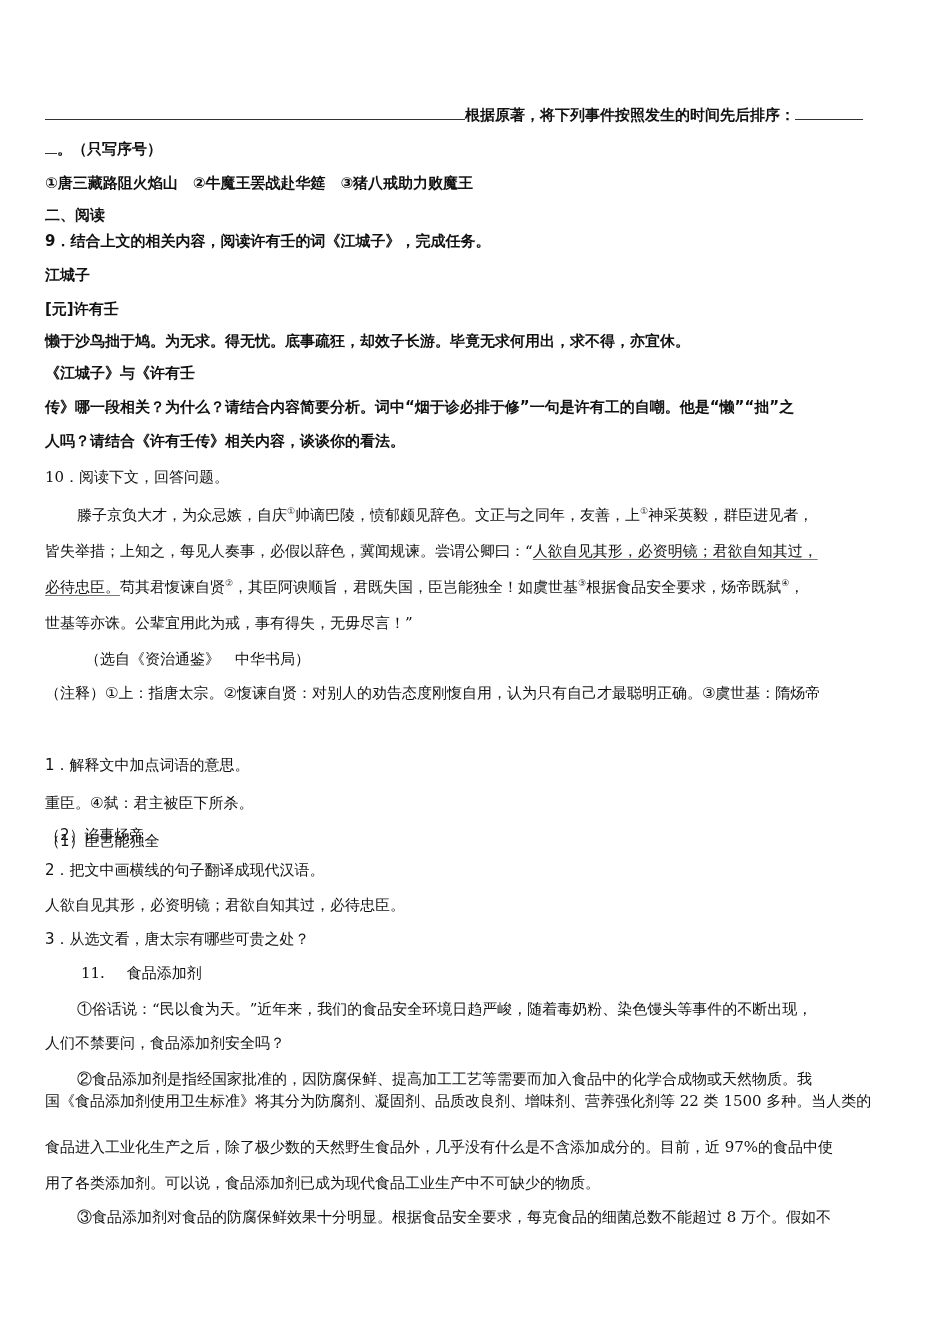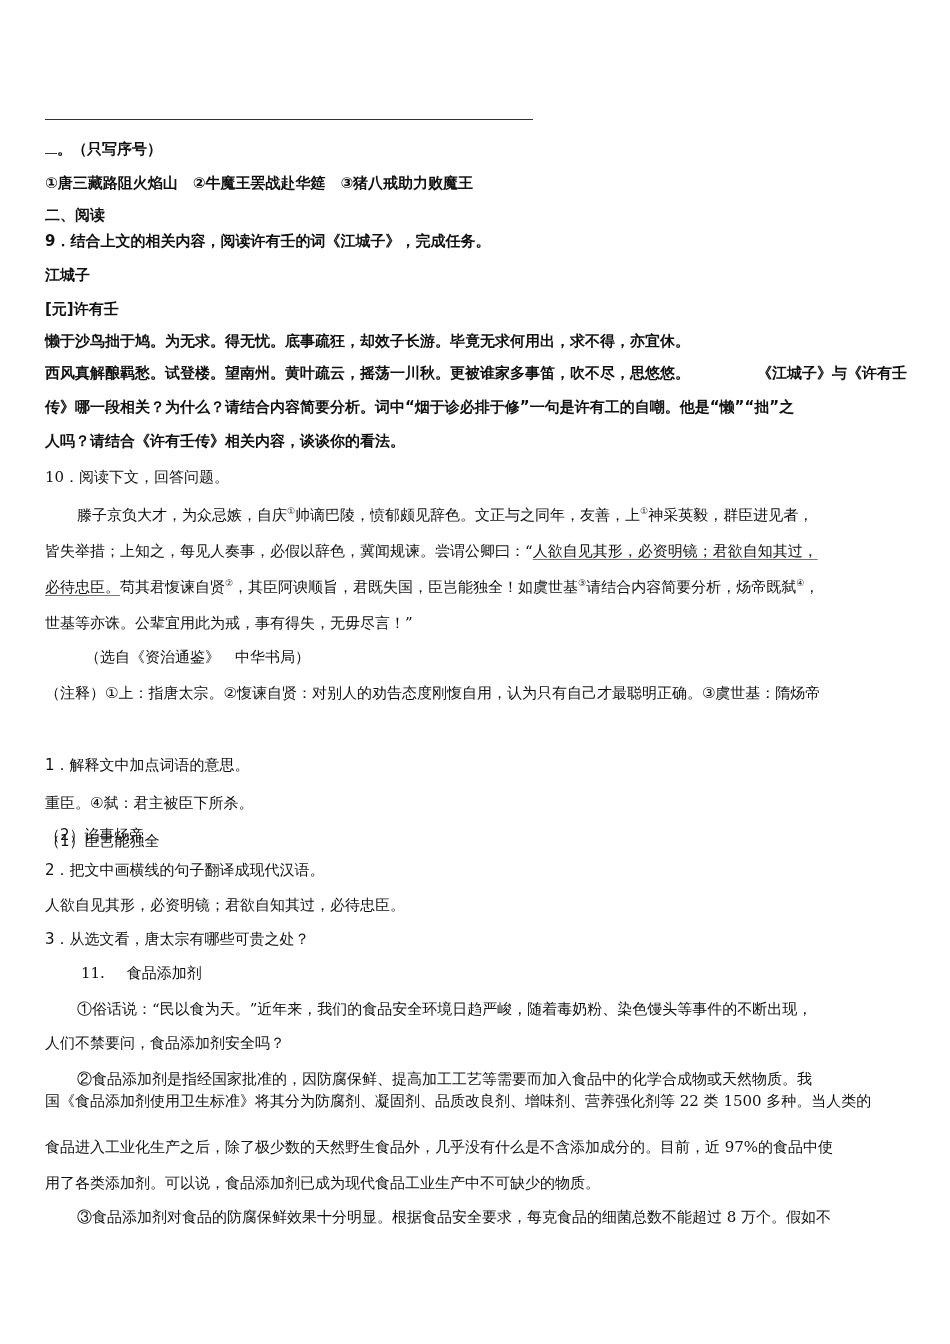--- a/index.html
+++ b/index.html
@@ -21,52 +21,51 @@
   .ul { text-decoration: underline; text-decoration-color: #777; text-underline-offset: 3px; }
   sup { font-size: 9px; line-height: 0; }
   .justify { width: 862px; display: flex; justify-content: space-between; }
 </style>
 </head>
 <body>
 
 <div class="page">
 
   <div class="line bold" style="top:10px;">
-    <span class="blank" style="width:420px;"></span><span class="blank" style="width:68px;"></span>
+    <span class="blank" style="width:420px;"></span><span>根据原著，将下列事件按照发生的时间先后排序：</span><span class="blank" style="width:68px;"></span>
   </div>
   <div class="line bold" style="top:44px;">
     <span class="blank" style="width:12px;"></span><span>。（只写序号）</span>
   </div>
   <div class="line bold" style="top:78px;">①唐三藏路阻火焰山　②牛魔王罢战赴华筵　③猪八戒助力败魔王</div>
 
   <div class="line bold" style="top:110px;">二、阅读</div>
 
   <div class="line bold" style="top:136px;">9．结合上文的相关内容，阅读许有壬的词《江城子》，完成任务。</div>
   <div class="line bold" style="top:170px;">江城子</div>
   <div class="line bold" style="top:204px;">[元]许有壬</div>
   <div class="line bold" style="top:236px;">懒于沙鸟拙于鸠。为无求。得无忧。底事疏狂，却效子长游。毕竟无求何用出，求不得，亦宜休。</div>
   <div class="line bold justify" style="top:268px;">
-    <span>西风真解酿羁愁。试登楼。望南州。黄叶疏云，摇荡一川秋。更被谁家多事笛，吹不尽，思悠悠。</span>
     <span>《江城子》与《许有壬</span>
   </div>
   <div class="line bold" style="top:302px;">传》哪一段相关？为什么？请结合内容简要分析。词中“烟于诊必排于修”一句是许有工的自嘲。他是“懒”“拙”之</div>
   <div class="line bold" style="top:336px;">人吗？请结合《许有壬传》相关内容，谈谈你的看法。</div>
 
   <div class="line" style="top:372px;">10．阅读下文，回答问题。</div>
   <div class="line" style="top:410px; left:32px;">
     <span>滕子京负大才，为众忌嫉，自庆</span><sup>①</sup><span>帅谪巴陵，愤郁颇见辞色。文正与之同年，友善，上</span><sup>①</sup><span>神采英毅，群臣进见者，</span>
   </div>
   <div class="line" style="top:446px;">
     <span>皆失举措；上知之，每见人奏事，必假以辞色，冀闻规谏。尝谓公卿曰：“</span><span class="ul">人欲自见其形，必资明镜；君欲自知其过，</span>
   </div>
   <div class="line" style="top:482px;">
-    <span class="ul">必待忠臣。</span><span>苟其君愎谏自贤</span><sup>②</sup><span>，其臣阿谀顺旨，君既失国，臣岂能独全！如虞世基</span><sup>③</sup><span>请结合内容简要分析，炀帝既弑</span><sup>④</sup><span>，</span>
+    <span class="ul">必待忠臣。</span><span>苟其君愎谏自贤</span><sup>②</sup><span>，其臣阿谀顺旨，君既失国，臣岂能独全！如虞世基</span><sup>③</sup><span>根据食品安全要求，炀帝既弑</span><sup>④</sup><span>，</span>
   </div>
   <div class="line" style="top:518px;">世基等亦诛。公辈宜用此为戒，事有得失，无毋尽言！”</div>
-  <div class="line" style="top:554px; left:40px;font-family:Liberation Mono, monospace;">（选自《资治通鉴》　中华书局）</div>
+  <div class="line" style="top:554px; left:40px;">（选自《资治通鉴》　中华书局）</div>
   <div class="line sans" style="top:588px;">（注释）①上：指唐太宗。②愎谏自贤：对别人的劝告态度刚愎自用，认为只有自己才最聪明正确。③虞世基：隋炀帝</div>
   <div class="line sans" style="top:656px;margin-top:42px;">重臣。④弑：君主被臣下所杀。</div>
   <div class="line sans" style="top:660px;">1．解释文中加点词语的意思。</div>
   <div class="line sans" style="top:736px;">（1）臣岂能独全</div>
   <div class="line sans" style="top:730px;">（2）谄事炀帝</div>
   <div class="line sans" style="top:765px;">2．把文中画横线的句子翻译成现代汉语。</div>
   <div class="line sans" style="top:800px;">人欲自见其形，必资明镜；君欲自知其过，必待忠臣。</div>
   <div class="line sans" style="top:834px;">3．从选文看，唐太宗有哪些可贵之处？</div>
 
   <div class="line" style="top:868px; left:36px;text-align:center;">

